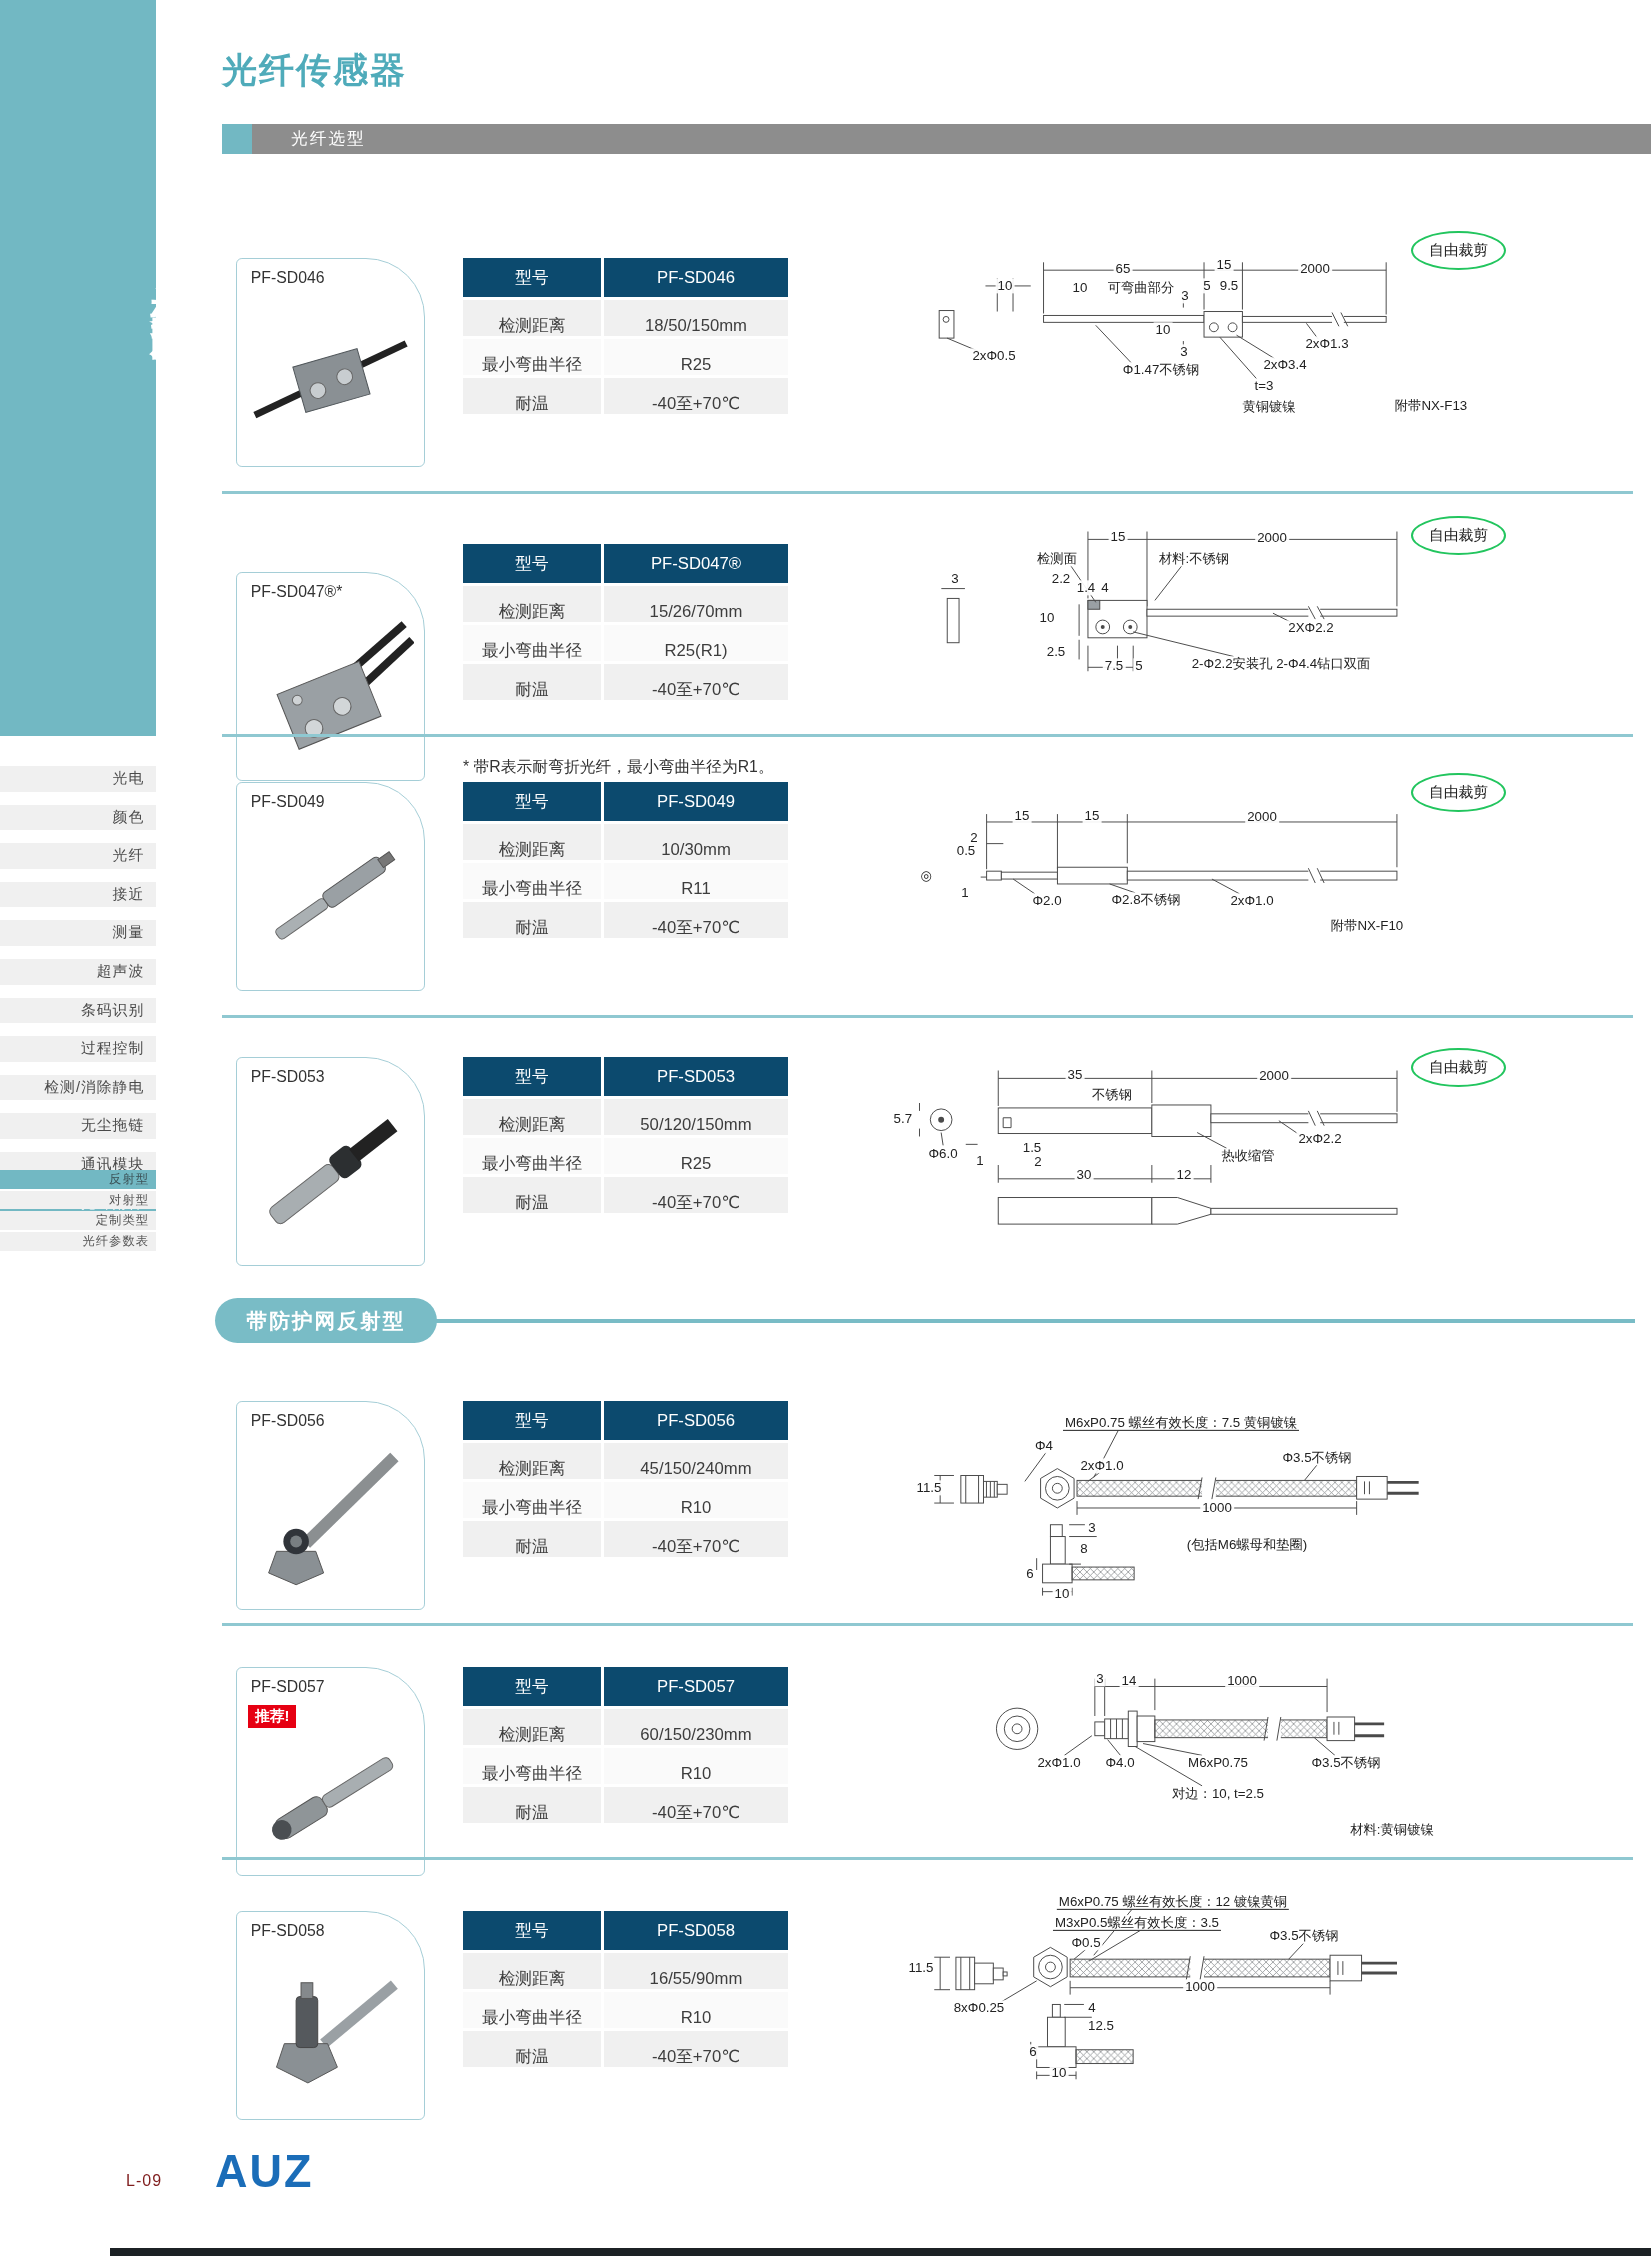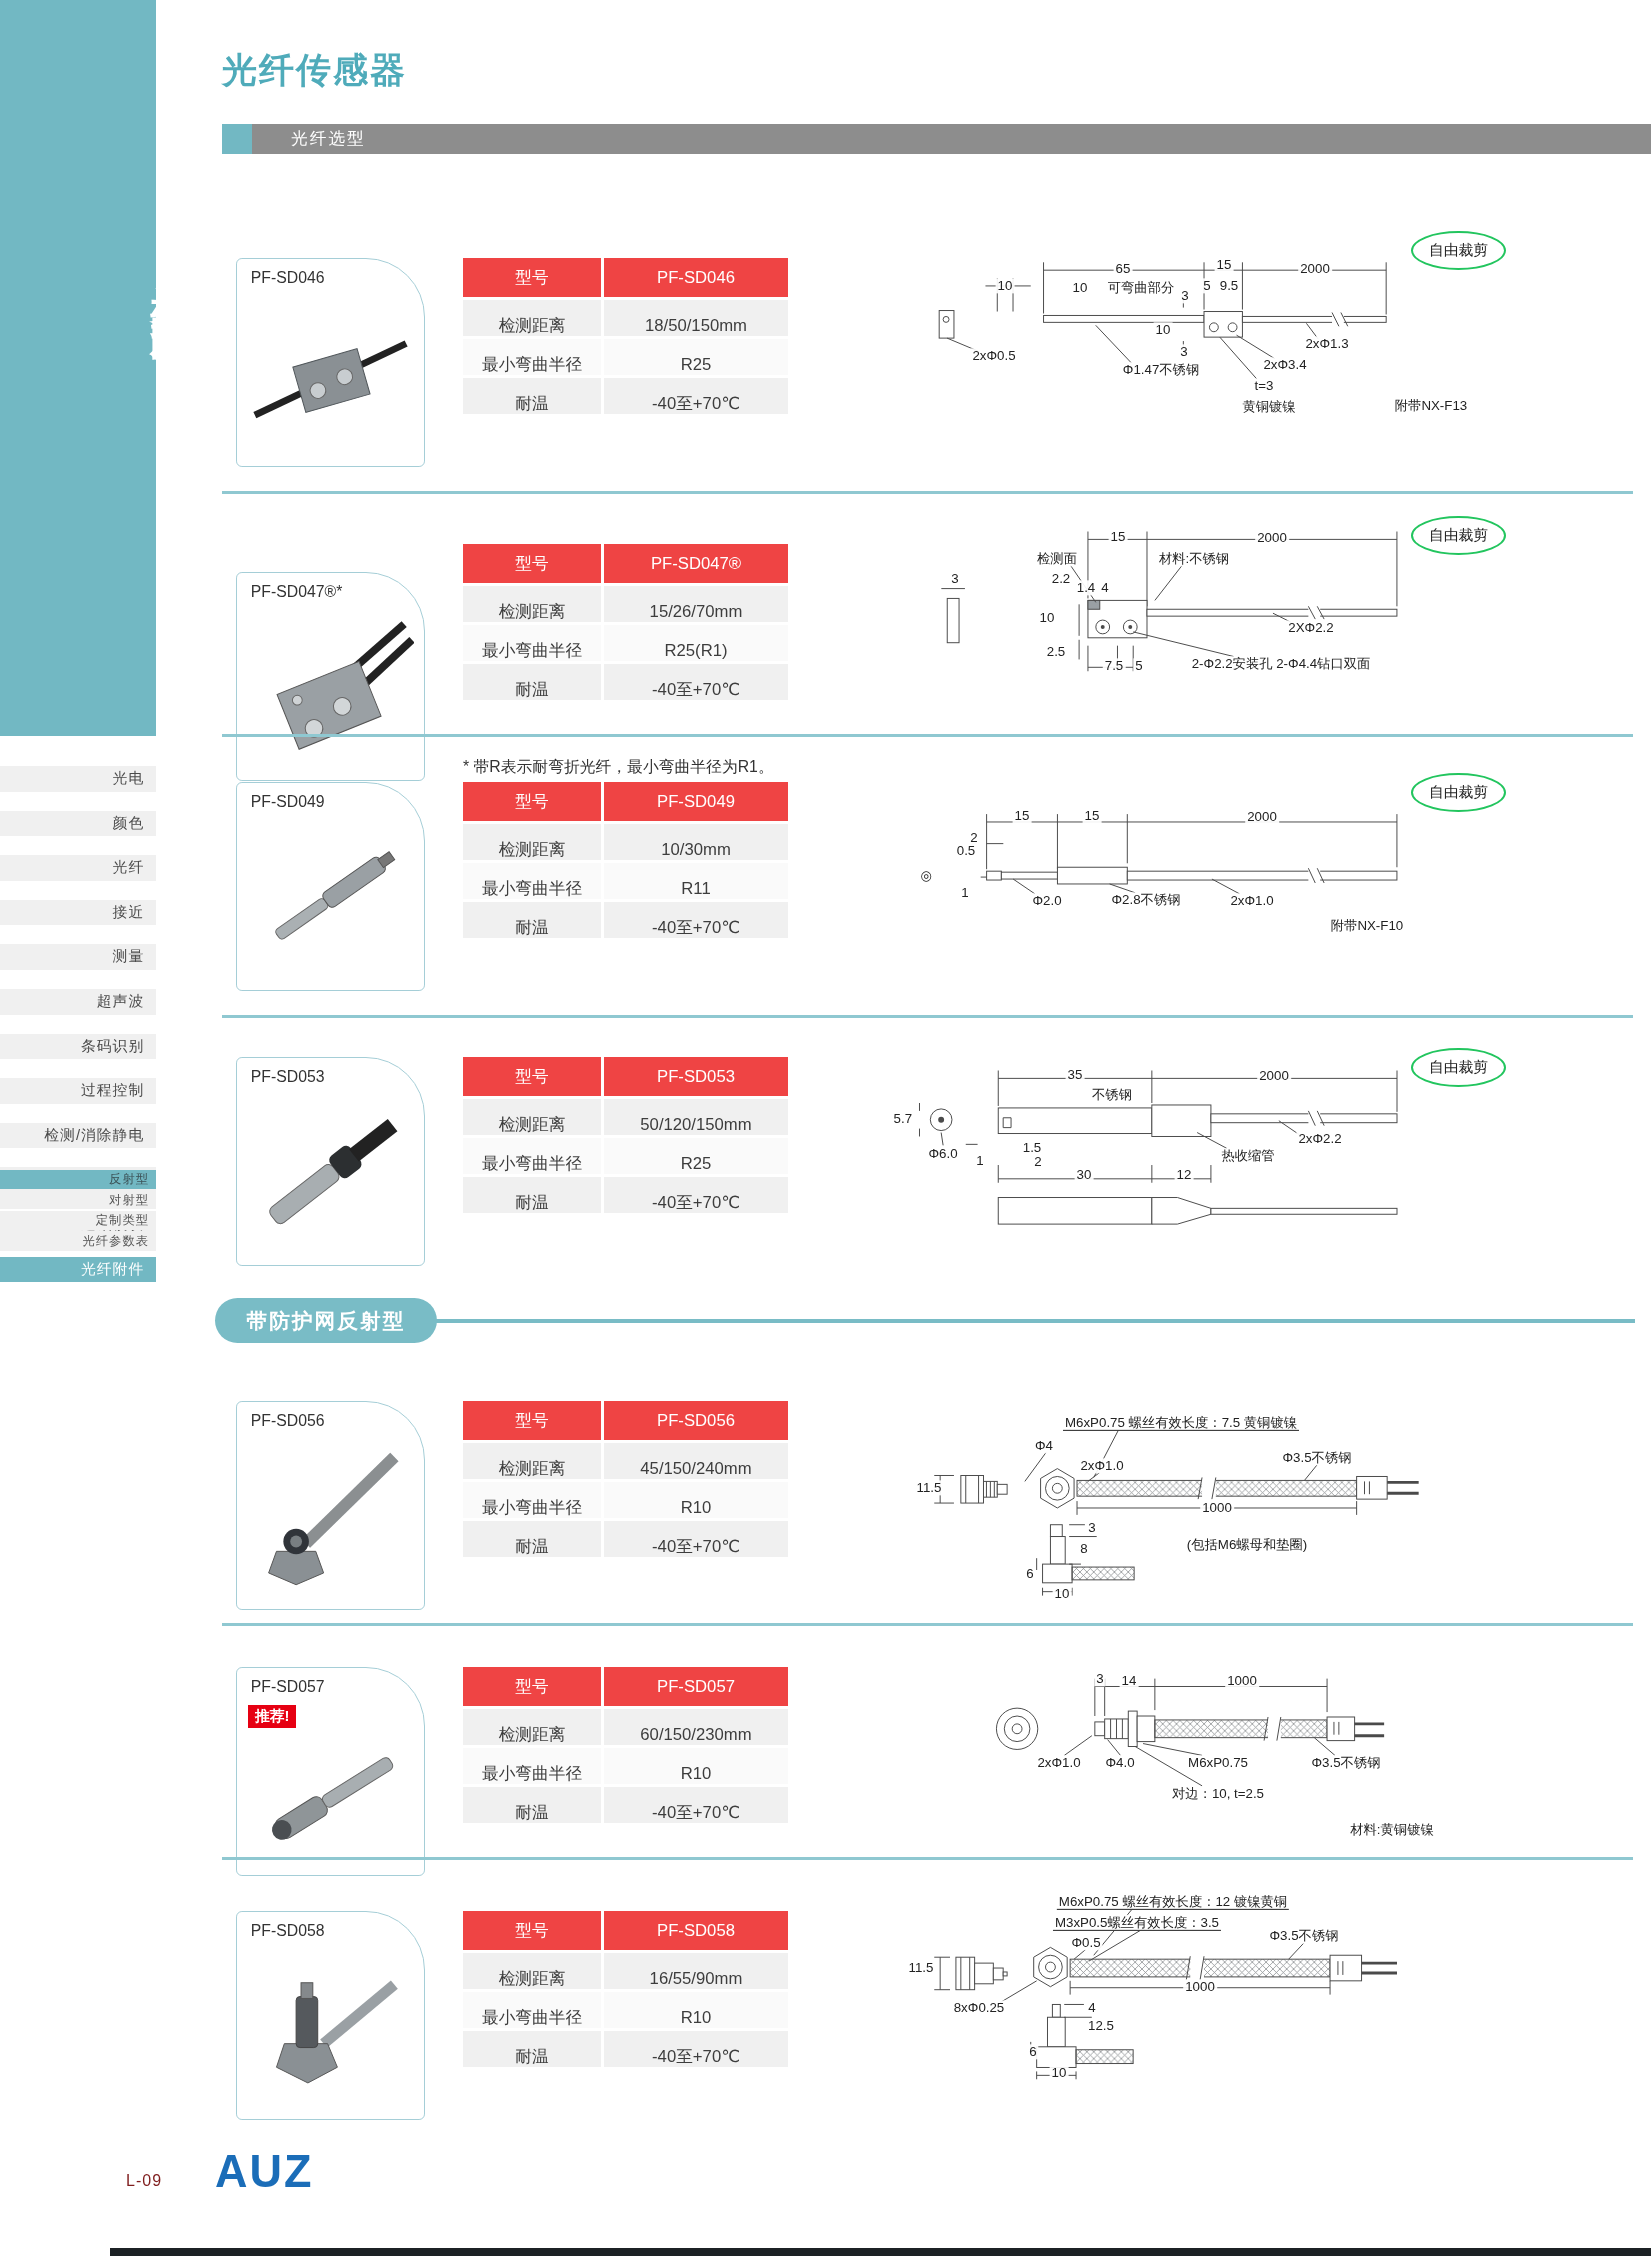--- a/index.html
+++ b/index.html
@@ -5,42 +5,42 @@
   html,body{margin:0;padding:0;}
   body{width:1652px;height:2257px;position:relative;background:#fff;
        font-family:"Liberation Sans","DejaVu Sans",sans-serif;overflow:hidden;}
   .abs{position:absolute;}
   
   .side-block{left:0;top:0;width:156px;height:736px;background:#72b8c3;}
   .vtitle{left:0;top:244px;width:156px;text-align:center;writing-mode:vertical-rl;text-orientation:upright;
           color:#fff;font-size:45px;font-weight:bold;letter-spacing:17.7px;margin:0 auto;left:47px;}
   .menu{left:0;top:766px;width:156px;}
   .mi{height:25.6px;line-height:25.6px;background:#f0f0f0;color:#4a4a4a;font-size:14.8px;
-      text-align:right;padding-right:11.8px;margin-bottom:19px;letter-spacing:1px;}
+      text-align:right;padding-right:11.8px;margin-bottom:13px;letter-spacing:1px;}
   .mi.active{background:#72b8c3;color:#fff;}
   .menu2{left:0;top:1170px;width:156px;}
   .ms{height:18.7px;line-height:18.7px;background:#f0f0f0;color:#555;font-size:12.3px;
       text-align:right;padding-right:7px;margin-bottom:2px;letter-spacing:1px;}
   .ms.active{background:#72b8c3;color:#3c5257;}
   
   .ptitle{left:222px;top:47px;font-size:35px;font-weight:bold;color:#4fabba;letter-spacing:2px;}
   .secbar{left:222px;top:124px;right:0;height:29.6px;background:#8d8d8d;}
   .secbar .sq{position:absolute;left:0;top:0;width:29.6px;height:29.6px;background:#72b8c3;}
   .secbar .txt{position:absolute;left:69px;top:0;line-height:29.6px;color:#fff;font-size:16.7px;letter-spacing:2px;}
   
   .pbox{width:187px;height:207px;border:1.5px solid #a5ced7;border-radius:5.9px 59px 5.9px 5.9px;background:#fff;}
   .plabel{position:absolute;left:13.8px;top:9.9px;font-size:15.8px;color:#333;}
   .rec{position:absolute;left:11px;top:37px;background:#e60012;color:#fff;font-weight:bold;
        font-size:14.8px;padding:2px 6.9px;}
   .photo{position:absolute;left:9.9px;top:33px;}
   .spec{width:325px;font-size:16.7px;}
   .spec .r{display:flex;margin-bottom:3px;}
   .spec .c1{width:138px;text-align:center;}
   .spec .c2{width:184px;text-align:center;}
-  .spec .hd .c1,.spec .hd .c2{background:#ef4444;color:#fff;height:39px;line-height:39px;}
+  .spec .hd .c1,.spec .hd .c2{background:#0c4a6e;color:#fff;height:39px;line-height:39px;}
   .spec .hd .c1{margin-right:3px;}
   .spec .rw{height:36px;line-height:52px;color:#3d3d3d;}
   .spec .rw .c1{margin-right:3px;background:#f0f0f0;}
   .spec .rw .c2{background:#f0f0f0;}
   .spec .rw.alt .c1,.spec .rw.alt .c2{background:#fafafa;}
   .fnote{font-size:15.8px;color:#333;}
   .divider{left:222px;width:1411px;height:3px;background:#8fc8d1;}
   .pill{left:215px;top:1298px;height:45px;line-height:45px;background:#79bcc6;color:#fff;
         font-size:20.7px;font-weight:bold;border-radius:23.6px;padding:0 31.5px;letter-spacing:2px;}
   .pill-line{left:414px;top:1319px;width:1221px;height:3.9px;background:#79bcc6;}

